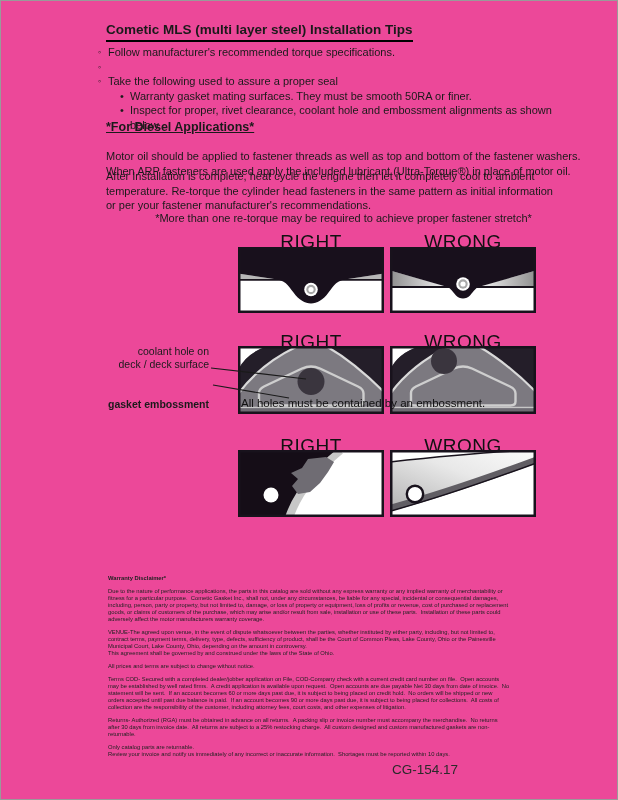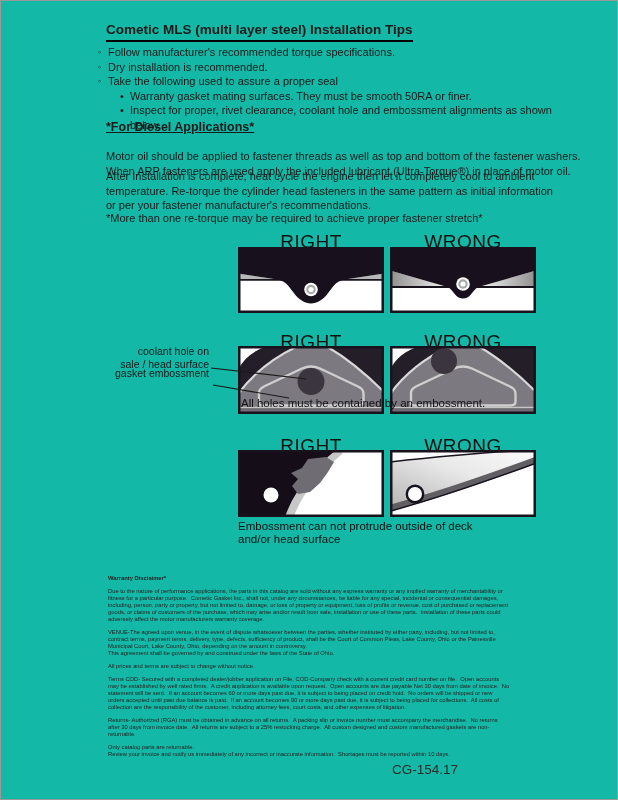--- a/index.html
+++ b/index.html
@@ -1,67 +1,66 @@
 <!DOCTYPE html>
 <html><head>
 <meta charset="utf-8">
 <style>
   html,body{margin:0;padding:0;background:#ffffff;}
   #page{
-    position:relative;width:618px;height:800px;background:#14b8a6;
+    position:relative;width:618px;height:800px;background:#ec4899;
     box-sizing:border-box;border:1px solid #9a9a9a;overflow:hidden;
     font-family:"Liberation Sans",sans-serif;color:#1a1a1a;
   }
   .title{
     position:absolute;left:105px;top:21px;font-size:13.5px;font-weight:bold;
     border-bottom:2px solid #000;padding-bottom:3px;display:inline-block;white-space:nowrap;
   }
   .bullets{position:absolute;left:97px;top:44px;width:485px;font-size:11px;line-height:14.5px;}
   .b{display:flex;}
   .b .m{flex:0 0 10px;text-align:left;}
   .b .m.o{font-size:9px;line-height:14.5px;}
   .b.sub{margin-left:22px;}
   .para{position:absolute;left:105px;width:475px;font-size:11px;line-height:14.6px;white-space:pre-wrap;}
   .dheading{position:absolute;left:105px;top:119px;font-size:12.5px;font-weight:bold;text-decoration:underline;}
   .p1{top:148px;}
   .p2{top:168px;}
-  .note{top:210px;}
+  .note{top:210px;text-align:center;}
   .hdr{position:absolute;width:146px;text-align:center;font-size:19px;letter-spacing:.5px;color:#111;}
   .panel{position:absolute;width:146px;line-height:0;}
   .cap{position:absolute;font-size:11.5px;line-height:13px;color:#111;white-space:pre-line;}
   .r1h{top:230px;} .r2h{top:330px;} .r3h{top:434px;}
   .r1p{top:246px;} .r2p{top:345px;} .r3p{top:449px;}
   .pl{left:237px;} .pr{left:389px;}
   .cap1{left:240px;top:314px;}
   .cap2{left:240px;top:396px;}
   .cap3{left:237px;top:519px;}
   .ann{position:absolute;left:100px;width:108px;text-align:right;font-size:10.5px;line-height:12.5px;white-space:pre-line;}
   .ann1{top:344px;}
-  .ann2{top:366px;}
+  .ann2{top:397px;font-weight:bold;}
   .leaders{position:absolute;left:100px;top:330px;width:310px;height:100px;z-index:5;pointer-events:none;}
   .legal{position:absolute;left:107px;top:574px;width:402px;font-size:5.8px;line-height:7px;color:#222;}
   .legal h4{margin:0 0 6px 0;font-size:5.8px;font-weight:bold;}
   .legal p{margin:0 0 6px 0;white-space:pre-wrap;}
   .pagecode{position:absolute;left:391px;top:761px;font-size:13.5px;color:#2a2a2a;}
 </style>
 </head>
 <body>
 
 <div id="page">
 
   <div class="title">Cometic MLS (multi layer steel) Installation Tips</div>
 
   <div class="bullets">
     <div class="b">
         <span class="m o">◦</span>
         <span>Follow manufacturer's recommended torque specifications.</span>
       </div>
     <div class="b">
         <span class="m o">◦</span>
-        <span>Dry installation is recommended.</span>
       </div>
     <div class="b">
         <span class="m o">◦</span>
         <span>Take the following used to assure a proper seal</span>
       </div>
     <div class="b sub">
         <span class="m">•</span>
         <span>Warranty gasket mating surfaces.  They must be smooth 50RA or finer.</span>
       </div>
     <div class="b sub">
@@ -143,21 +142,21 @@
       <path d="M88,0 H146 V46 Q116,16 88,0 Z" fill="#241e29"></path>
       <path d="M88,0 Q116,16 146,46" fill="none" stroke="#d9d9d9" stroke-width="2.2"></path>
       <path d="M21,58.5 V47 Q21,43 26,40.5 L64,22.5 Q73,18.5 82,22.5 L120,40.5 Q125.5,43 125.5,47.5 V55.5 Q125.5,59.5 120.5,59.5 H26 Q21,59.5 21,58.5 Z" fill="none" stroke="#cecece" stroke-width="2.4"></path>
       <circle cx="54" cy="15" r="13" fill="#3a353e"></circle>
       <line x1="0" y1="61.5" x2="146" y2="61.5" stroke="#c6c6c6" stroke-width="1.4"></line>
       <rect x="0" y="62.4" width="146" height="5.6" fill="#6e6b73"></rect>
       <rect x="1.25" y="1.25" width="143.5" height="65.5" fill="none" stroke="#18121c" stroke-width="2.5"></rect>
     </svg>
   </div>
   <div class="ann ann1">coolant hole on
-sale / head surface</div>
+deck / deck surface</div>
   <div class="ann ann2">gasket embossment</div>
   <svg class="leaders" viewBox="0 0 310 100">
     <line x1="110" y1="37" x2="205" y2="48" stroke="#1a1a1a" stroke-width="1.2"></line>
     <line x1="112" y1="54" x2="188" y2="67" stroke="#1a1a1a" stroke-width="1.2"></line>
   </svg>
   <div class="cap cap2">All holes must be contained by an embossment.</div>
 
   <div class="hdr r3h pl">RIGHT</div>
   <div class="hdr r3h pr">WRONG</div>
   <div class="panel r3p pl">
@@ -180,22 +179,20 @@
         </linearGradient>
       </defs>
       <rect width="146" height="67" fill="#ffffff"></rect>
       <path d="M0,12 C45,7 95,2 146,0 L146,10 C100,27 45,46 0,58 Z" fill="url(#g3w)" stroke="#18121c" stroke-width="1.4"></path>
       <path d="M0,58 C45,46 100,27 146,10" fill="none" stroke="#615e64" stroke-width="6.5"></path>
       <path d="M0,61.2 C45,49 100,30 146,13.2" fill="none" stroke="#18121c" stroke-width="1.5"></path>
       <circle cx="25" cy="44" r="8.2" fill="#ffffff" stroke="#18121c" stroke-width="2.4"></circle>
       <rect x="1.25" y="1.25" width="143.5" height="64.5" fill="none" stroke="#18121c" stroke-width="2.5"></rect>
     </svg>
   </div>
-  <div class="cap cap3">Embossment can not protrude outside of deck
-and/or head surface</div>
 
   <div class="legal">
     <h4>Warranty Disclaimer*</h4>
     <p>Due to the nature of performance applications, the parts in this catalog are sold without any express warranty or any implied warranty of merchantability or fitness for a particular purpose.  Cometic Gasket Inc., shall not, under any circumstances, be liable for any special, incidental or consequential damages, including, person, party or property, but not limited to, damage, or loss of property or equipment, loss of profits or revenue, cost of purchased or replacement goods, or claims of customers of the purchase, which may arise and/or result from sale, installation or use of these parts.  Installation of these parts could adversely affect the motor manufacturers warranty coverage.</p>
     <p>VENUE-The agreed upon venue, in the event of dispute whatsoever between the parties, whether instituted by either party, including, but not limited to, contract terms, payment terms, delivery, type, defects, sufficiency of product, shall be the Court of Common Pleas, Lake County, Ohio or the Painesville Municipal Court, Lake County, Ohio, depending on the amount in controversy.
 This agreement shall be governed by and construed under the laws of the State of Ohio.</p>
     <p>All prices and terms are subject to change without notice.</p>
     <p>Terms COD- Secured with a completed dealer/jobber application on File, COD-Company check with a current credit card number on file.  Open accounts may be established by well rated firms.  A credit application is available upon request.  Open accounts are due payable Net 30 days from date of invoice.  No statement will be sent.  If an account becomes 60 or more days past due, it is subject to being placed on credit hold.  No orders will be shipped or new orders accepted until past due balance is paid.  If an account becomes 90 or more days past due, it is subject to being placed for collections.  All costs of collection are the responsibility of the customer, including attorney fees, court costs, and other expenses of litigation.</p>
     <p>Returns- Authorized (RGA) must be obtained in advance on all returns.  A packing slip or invoice number must accompany the merchandise.  No returns after 30 days from invoice date.  All returns are subject to a 25% restocking charge.  All custom designed and custom manufactured gaskets are non-returnable.</p>
     <p>Only catalog parts are returnable.

